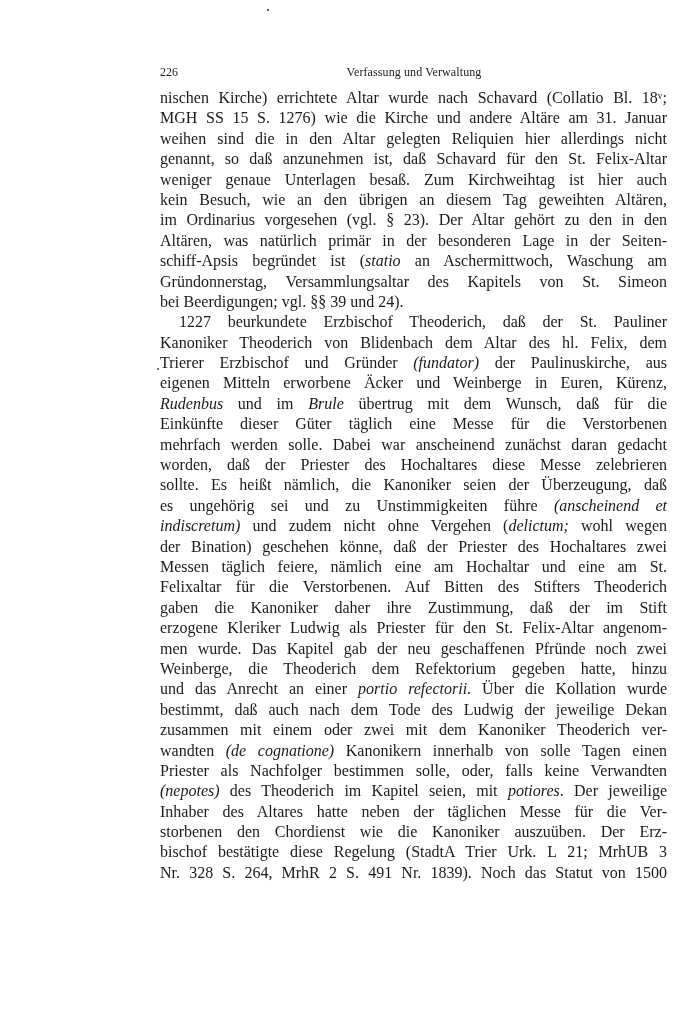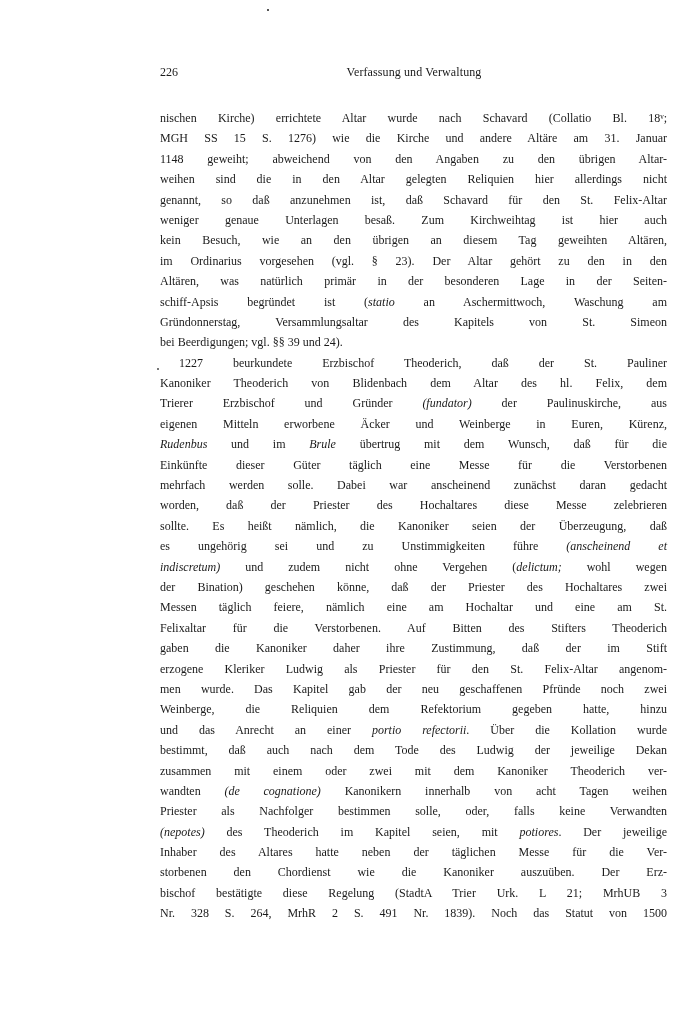--- a/index.html
+++ b/index.html
@@ -42,23 +42,22 @@
       left: 1px;
       right: 0;
       text-align: center;
       letter-spacing: 0.1px;
     }
     .body-text {
       position: absolute;
       left: 160px;
       top: 88px;
       width: 507px;
-      font-size: 12px;
+      font-size: 16px;
       line-height: 20.4px;
-      margin-top: 20px;
     }
     .line {
       display: block;
       height: 20.4px;
       white-space: nowrap;
       text-align: justify;
       text-align-last: justify;
       overflow: visible;
     }
     .line.last {
@@ -87,21 +86,20 @@
 <div class="running-head">
   <span class="page-number">226</span>
   <span class="head-title">Verfassung und Verwaltung</span>
 </div>
 
 <div class="margin-mark"></div>
 
 <div class="body-text" id="body-text">
     <div class="line"><span>nischen Kirche) errichtete Altar wurde nach Schavard (Collatio Bl. 18ᵛ;</span></div>
     <div class="line"><span>MGH SS 15 S. 1276) wie die Kirche und andere Altäre am 31. Januar</span></div>
-    <div class="line"><span>1148 geweiht; abweichend von den Angaben zu den übrigen Altar-</span></div>
     <div class="line"><span>weihen sind die in den Altar gelegten Reliquien hier allerdings nicht</span></div>
     <div class="line"><span>genannt, so daß anzunehmen ist, daß Schavard für den St. Felix-Altar</span></div>
     <div class="line"><span>weniger genaue Unterlagen besaß. Zum Kirchweihtag ist hier auch</span></div>
     <div class="line"><span>kein Besuch, wie an den übrigen an diesem Tag geweihten Altären,</span></div>
     <div class="line"><span>im Ordinarius vorgesehen (vgl. § 23). Der Altar gehört zu den in den</span></div>
     <div class="line"><span>Altären, was natürlich primär in der besonderen Lage in der Seiten-</span></div>
     <div class="line"><span>schiff-Apsis begründet ist (</span><span class="it">statio</span><span> an Aschermittwoch, Waschung am</span></div>
     <div class="line"><span>Gründonnerstag, Versammlungsaltar des Kapitels von St. Simeon</span></div>
     <div class="line last"><span>bei Beerdigungen; vgl. §§ 39 und 24).</span></div>
     <div class="line indent"><span>1227 beurkundete Erzbischof Theoderich, daß der St. Pauliner</span></div>
@@ -114,24 +112,24 @@
     <div class="line"><span>worden, daß der Priester des Hochaltares diese Messe zelebrieren</span></div>
     <div class="line"><span>sollte. Es heißt nämlich, die Kanoniker seien der Überzeugung, daß</span></div>
     <div class="line"><span>es ungehörig sei und zu Unstimmigkeiten führe </span><span class="it">(anscheinend et</span></div>
     <div class="line"><span class="it">indiscretum)</span><span> und zudem nicht ohne Vergehen (</span><span class="it">delictum;</span><span> wohl wegen</span></div>
     <div class="line"><span>der Bination) geschehen könne, daß der Priester des Hochaltares zwei</span></div>
     <div class="line"><span>Messen täglich feiere, nämlich eine am Hochaltar und eine am St.</span></div>
     <div class="line"><span>Felixaltar für die Verstorbenen. Auf Bitten des Stifters Theoderich</span></div>
     <div class="line"><span>gaben die Kanoniker daher ihre Zustimmung, daß der im Stift</span></div>
     <div class="line"><span>erzogene Kleriker Ludwig als Priester für den St. Felix-Altar angenom-</span></div>
     <div class="line"><span>men wurde. Das Kapitel gab der neu geschaffenen Pfründe noch zwei</span></div>
-    <div class="line"><span>Weinberge, die Reliquien dem Refektorium gegeben hatte, hinzu</span></div>
+    <div class="line"><span>Weinberge, die Theoderich dem Refektorium gegeben hatte, hinzu</span></div>
     <div class="line"><span>und das Anrecht an einer </span><span class="it">portio refectorii</span><span>. Über die Kollation wurde</span></div>
     <div class="line"><span>bestimmt, daß auch nach dem Tode des Ludwig der jeweilige Dekan</span></div>
     <div class="line"><span>zusammen mit einem oder zwei mit dem Kanoniker Theoderich ver-</span></div>
-    <div class="line"><span>wandten </span><span class="it">(de cognatione)</span><span> Kanonikern innerhalb von acht Tagen weihen</span></div>
+    <div class="line"><span>wandten </span><span class="it">(de cognatione)</span><span> Kanonikern innerhalb von solle Tagen einen</span></div>
     <div class="line"><span>Priester als Nachfolger bestimmen solle, oder, falls keine Verwandten</span></div>
     <div class="line"><span class="it">(nepotes)</span><span> des Theoderich im Kapitel seien, mit </span><span class="it">potiores</span><span>. Der jeweilige</span></div>
     <div class="line"><span>Inhaber des Altares hatte neben der täglichen Messe für die Ver-</span></div>
     <div class="line"><span>storbenen den Chordienst wie die Kanoniker auszuüben. Der Erz-</span></div>
     <div class="line"><span>bischof bestätigte diese Regelung (StadtA Trier Urk. L 21; MrhUB 3</span></div>
     <div class="line"><span>Nr. 328 S. 264, MrhR 2 S. 491 Nr. 1839). Noch das Statut von 1500</span></div>
   </div>
 
 </body></html>

